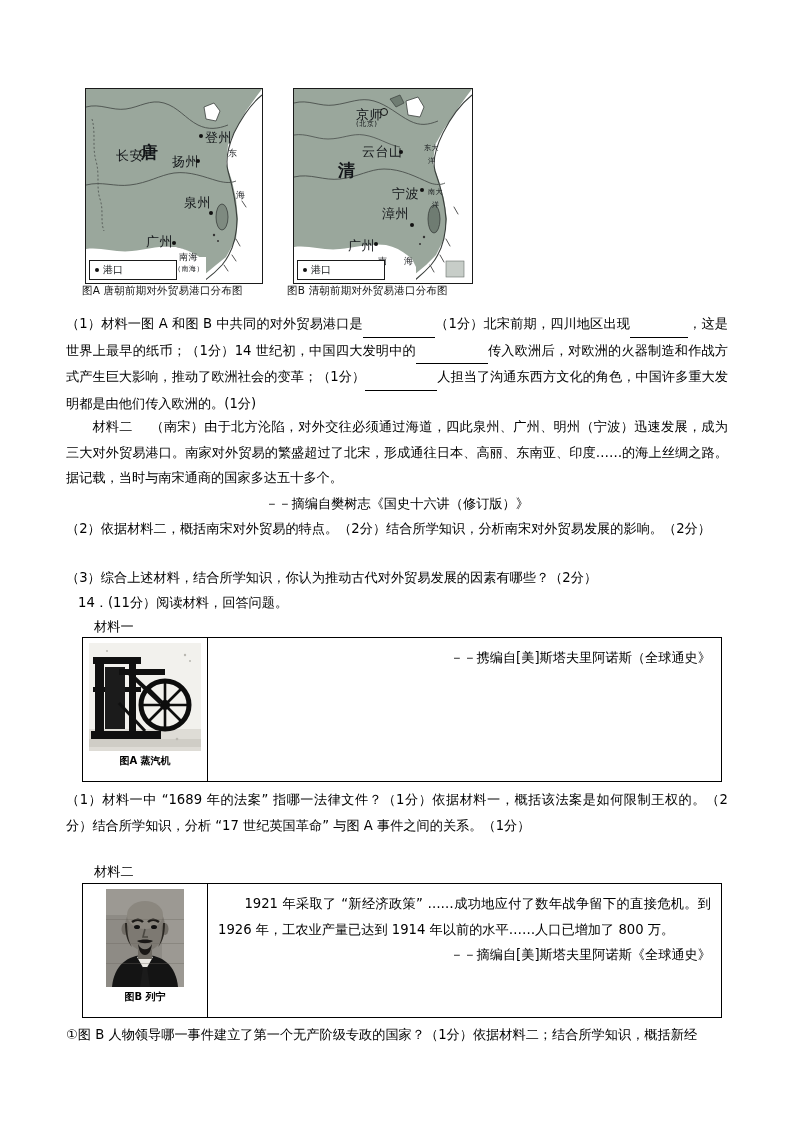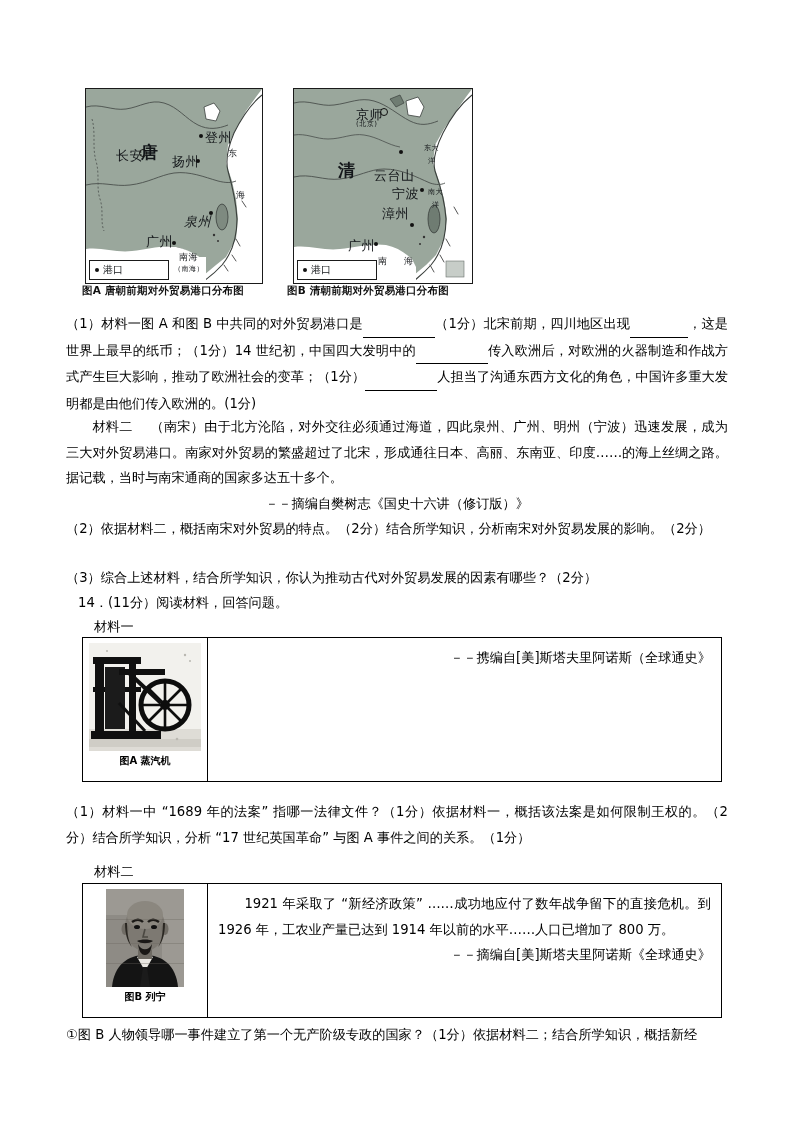--- a/index.html
+++ b/index.html
@@ -69,41 +69,41 @@
     position: absolute;
     width: 6px; height: 6px;
     border: 1.3px solid #111;
     border-radius: 50%;
     background: transparent;
   }
   .legend-box {
     position: absolute;
     left: 3px;
     bottom: 3px;
-    width: 80px;
+    width: 88px;
     height: 20px;
     border: 1.2px solid #1a1a1a;
     background: #ffffff;
     display: flex;
     align-items: center;
     gap: 4px;
     padding-left: 5px;
     box-sizing: border-box;
   }
   .legend-box .dot {
     width: 4px; height: 4px; background: #111; border-radius: 50%;
     flex: none;
   }
   .legend-box .txt { font-size: 10px; color: #14171a; }
 
   .map-caption {
     position: absolute;
     top: 196px;
     font-size: 10.5px;
-    font-weight: 700;
+    font-weight: 400;
     color: #111;
     white-space: nowrap;
     letter-spacing: 0.2px;
   }
   #cap-a { left: 0px; }
   #cap-b { left: 205px; }
 
   
   .txt-block {
     position: absolute;
@@ -226,21 +226,21 @@
 
       <div class="map-label map-city" style="left:30px; top:58px;">长安</div>
       <div class="ring" style="left:53px; top:60px;"></div>
 
       <div class="map-label map-city" style="left:119px; top:40px;">登州</div>
       <div class="port-dot" style="left:113px; top:45px;"></div>
 
       <div class="map-label map-city" style="left:86px; top:64px;">扬州</div>
       <div class="port-dot" style="left:110px; top:70px;"></div>
 
-      <div class="map-label map-city" style="left:98px; top:124px;font-style:italic;">泉州</div>
+      <div class="map-label map-city" style="left:98px; top:105px;">泉州</div>
       <div class="port-dot" style="left:123px; top:122px;"></div>
 
       <div class="map-label map-city" style="left:60px; top:144px;">广州</div>
       <div class="port-dot" style="left:86px; top:152px;"></div>
 
       <div class="map-label map-sea" style="left:142px; top:58px;">东</div>
       <div class="map-label map-sea" style="left:150px; top:100px;">海</div>
 
       <div class="map-label map-sea" style="left:93px; top:162px;">南海</div>
       <div class="map-label map-small" style="left:88px; top:175px;">（南海）</div>
@@ -287,21 +287,21 @@
         <circle cx="126" cy="155" r="1" fill="#333"></circle>
         <rect x="152" y="172" width="18" height="16" fill="#c7cdc8" stroke="#6a706c" stroke-width="0.6"></rect>
       </svg>
 
       <div class="map-label map-dynasty" style="left:44px; top:70px;">清</div>
 
       <div class="map-label map-city" style="left:62px; top:17px;">京师</div>
       <div class="ring" style="left:86px; top:19px;"></div>
       <div class="map-label map-small" style="left:62px; top:30px;">(北京)</div>
 
-      <div class="map-label map-city" style="left:80px; top:54px;margin-top:24px;">云台山</div>
+      <div class="map-label map-city" style="left:68px; top:54px;">云台山</div>
       <div class="port-dot" style="left:105px; top:61px;"></div>
 
       <div class="map-label map-city" style="left:98px; top:96px;">宁波</div>
       <div class="port-dot" style="left:126px; top:99px;"></div>
 
       <div class="map-label map-city" style="left:88px; top:116px;">漳州</div>
       <div class="port-dot" style="left:116px; top:134px;"></div>
 
       <div class="map-label map-city" style="left:54px; top:148px;">广州</div>
       <div class="port-dot" style="left:80px; top:153px;"></div>
@@ -390,21 +390,21 @@
           </g>
         </svg>
       </div>
       <div class="fig-caption">图A 蒸汽机</div>
     </div>
     <div class="mat-text-cell">
       <div class="src-line">－－携编自[美]斯塔夫里阿诺斯（全球通史》</div>
     </div>
   </div>
 
-  <div class="txt-block" style="top:787px;margin-top:12px;">
+  <div class="txt-block" style="top:787px;">
     <span>（1）材料一中 “1689 年的法案” 指哪一法律文件？（1分）依据材料一，概括该法案是如何限制王权的。（2</span><span>分）结合所学知识，分析 “17 世纪英国革命” 与图 A 事件之间的关系。（1分）</span>
   </div>
 
 
   <div class="mat-label" style="top:862px;">
     <span>材料二</span>
   </div>
 
   <div class="mat-table" style="top:883px; height:135px;">
     <div class="mat-img-cell">

